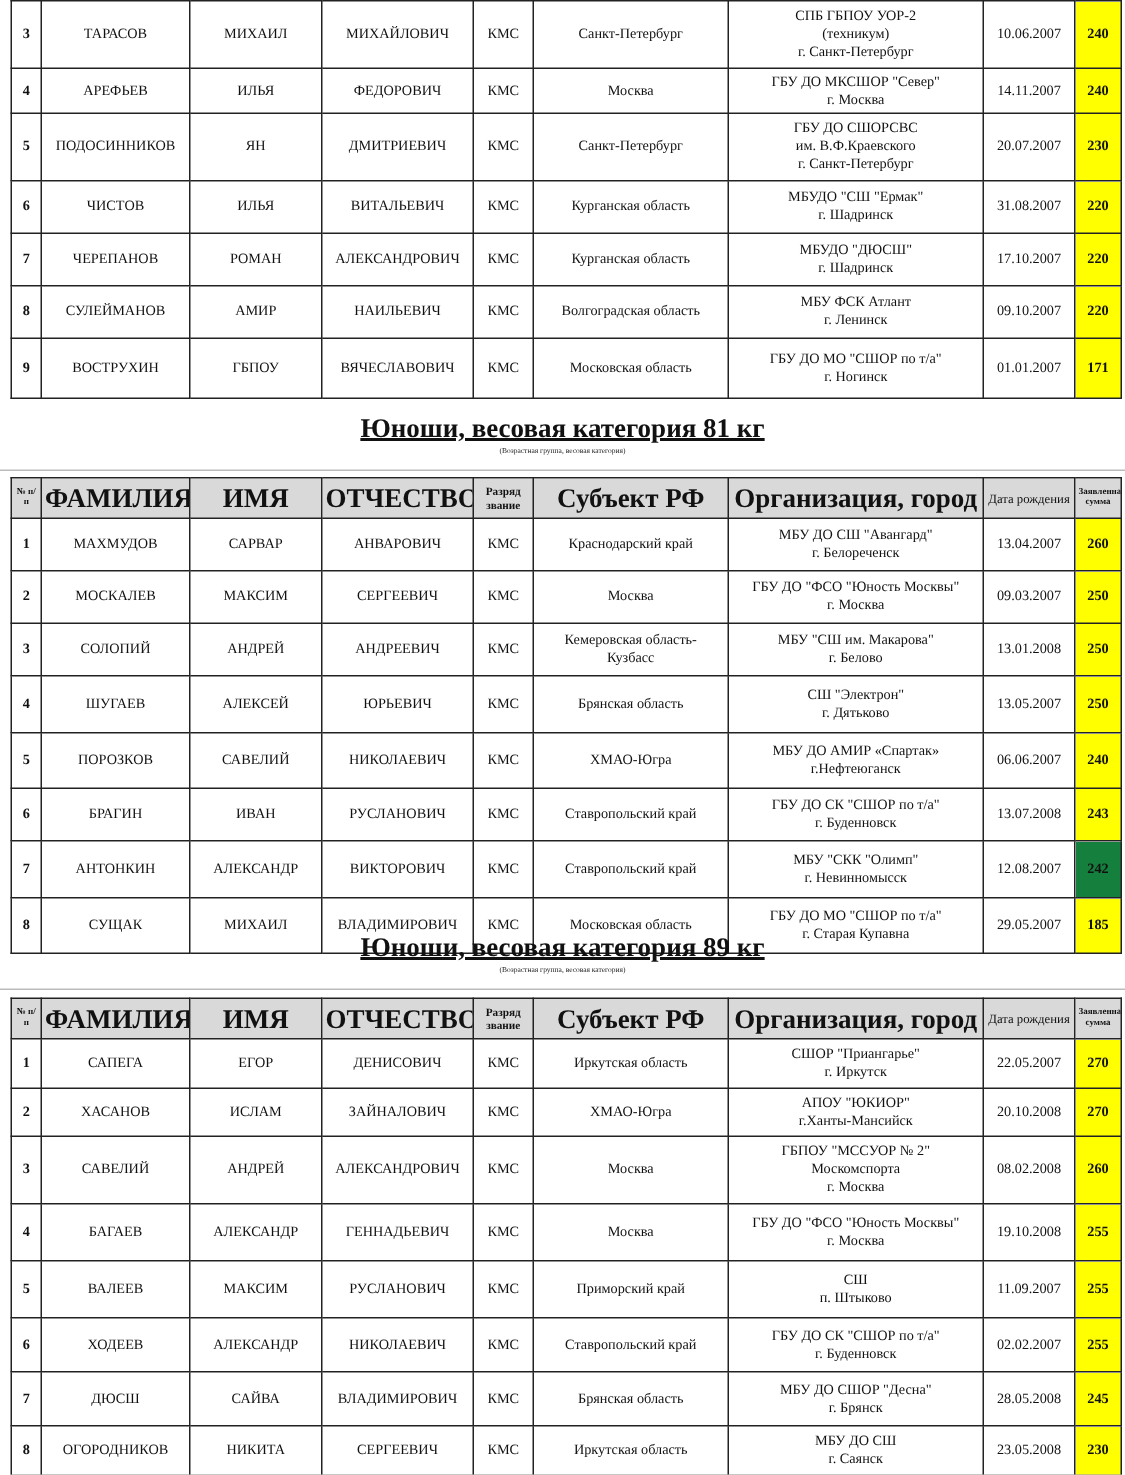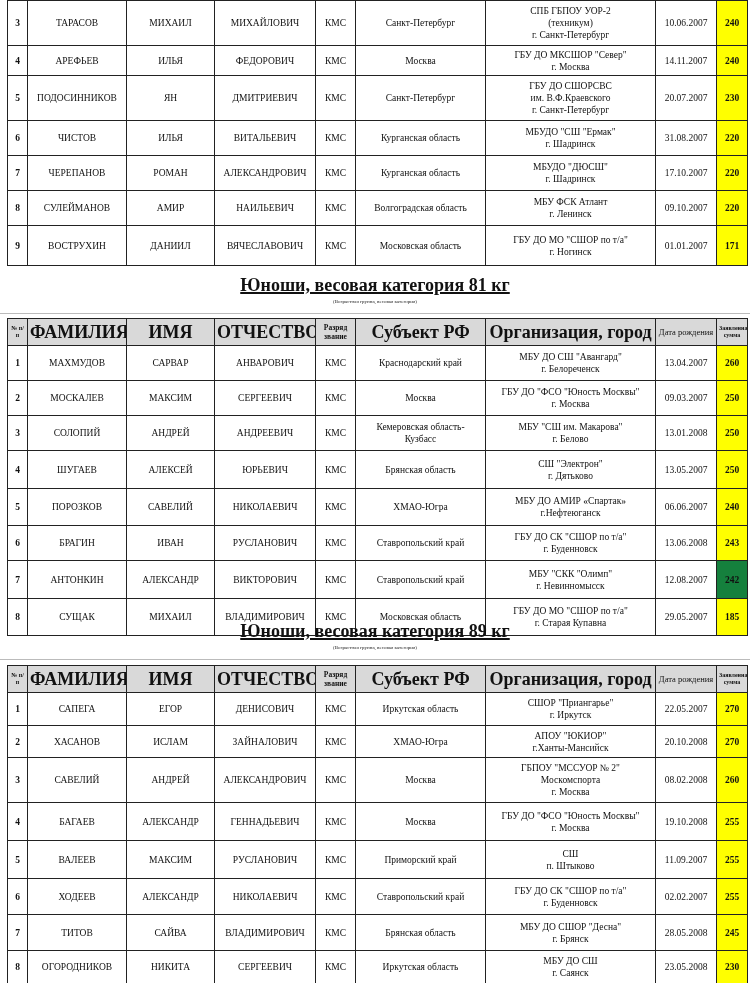--- a/index.html
+++ b/index.html
@@ -106,21 +106,21 @@
         <td>КМС</td>
         <td class="org">Волгоградская область</td>
         <td class="org">МБУ ФСК Атлант
 г. Ленинск</td>
         <td>09.10.2007</td>
         <td class="score" style="background: rgb(255, 255, 0);">220</td>
       </tr>
       <tr style="height: 40px;">
         <td class="num">9</td>
         <td>ВОСТРУХИН</td>
-        <td>ДАНИИЛ</td>
+        <td>ГБПОУ</td>
         <td>ВЯЧЕСЛАВОВИЧ</td>
         <td>КМС</td>
         <td class="org">Московская область</td>
         <td class="org">ГБУ ДО МО "СШОР по т/а"
 г. Ногинск</td>
         <td>01.01.2007</td>
         <td class="score" style="background: rgb(255, 255, 0);">171</td>
       </tr>
     </tbody>
 </table>
@@ -217,21 +217,21 @@
       </tr>
       <tr style="height: 35px;">
         <td class="num">6</td>
         <td>БРАГИН</td>
         <td>ИВАН</td>
         <td>РУСЛАНОВИЧ</td>
         <td>КМС</td>
         <td class="org">Ставропольский край</td>
         <td class="org">ГБУ ДО СК "СШОР по т/а"
 г. Буденновск</td>
-        <td>13.06.2008</td>
+        <td>13.07.2008</td>
         <td class="score" style="background: rgb(255, 255, 0);">243</td>
       </tr>
       <tr style="height: 38px;">
         <td class="num">7</td>
         <td>АНТОНКИН</td>
         <td>АЛЕКСАНДР</td>
         <td>ВИКТОРОВИЧ</td>
         <td>КМС</td>
         <td class="org">Ставропольский край</td>
         <td class="org">МБУ "СКК "Олимп"
@@ -351,21 +351,21 @@
         <td>НИКОЛАЕВИЧ</td>
         <td>КМС</td>
         <td class="org">Ставропольский край</td>
         <td class="org">ГБУ ДО СК "СШОР по т/а"
 г. Буденновск</td>
         <td>02.02.2007</td>
         <td class="score" style="background: rgb(255, 255, 0);">255</td>
       </tr>
       <tr style="height: 36px;">
         <td class="num">7</td>
-        <td>ТИТОВ</td>
+        <td>ДЮСШ</td>
         <td>САЙВА</td>
         <td>ВЛАДИМИРОВИЧ</td>
         <td>КМС</td>
         <td class="org">Брянская область</td>
         <td class="org">МБУ ДО СШОР "Десна"
 г. Брянск</td>
         <td>28.05.2008</td>
         <td class="score" style="background: rgb(255, 255, 0);">245</td>
       </tr>
       <tr style="height: 33px;">

